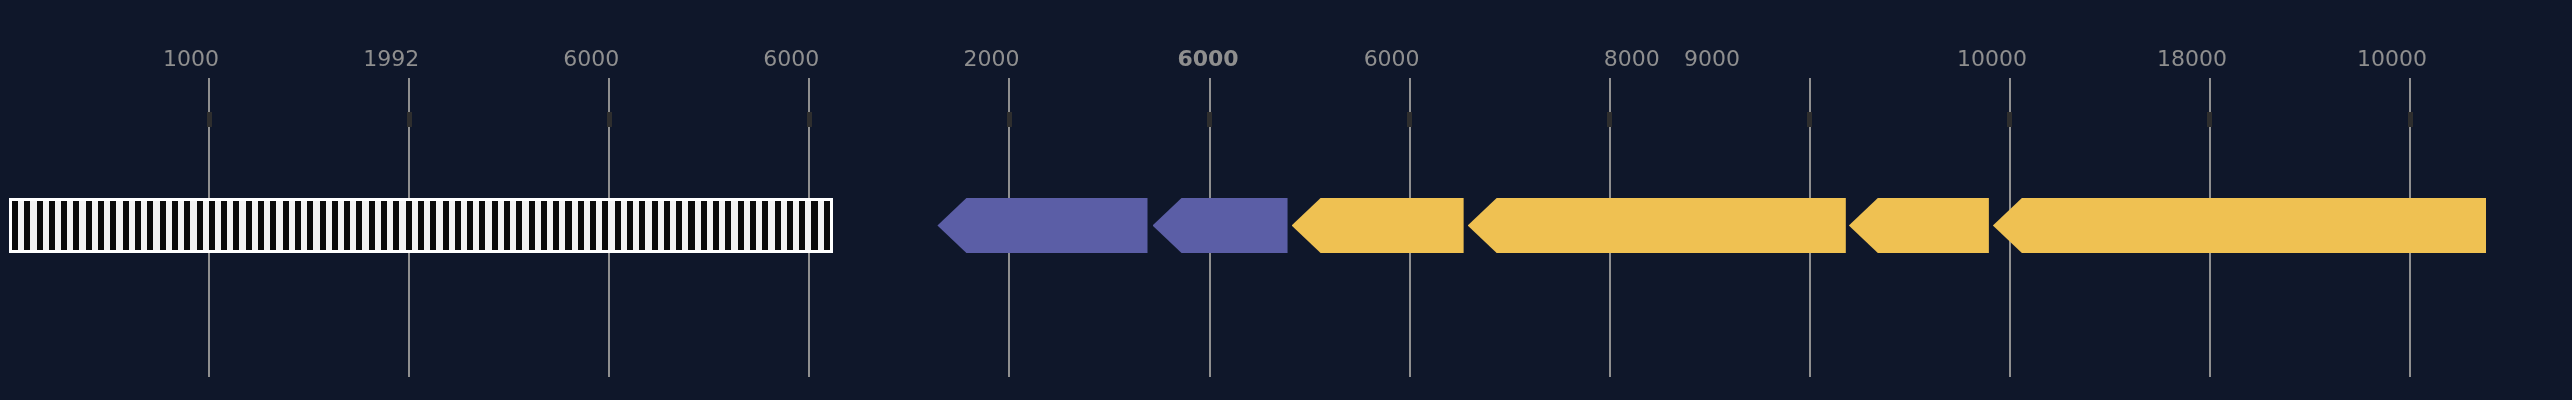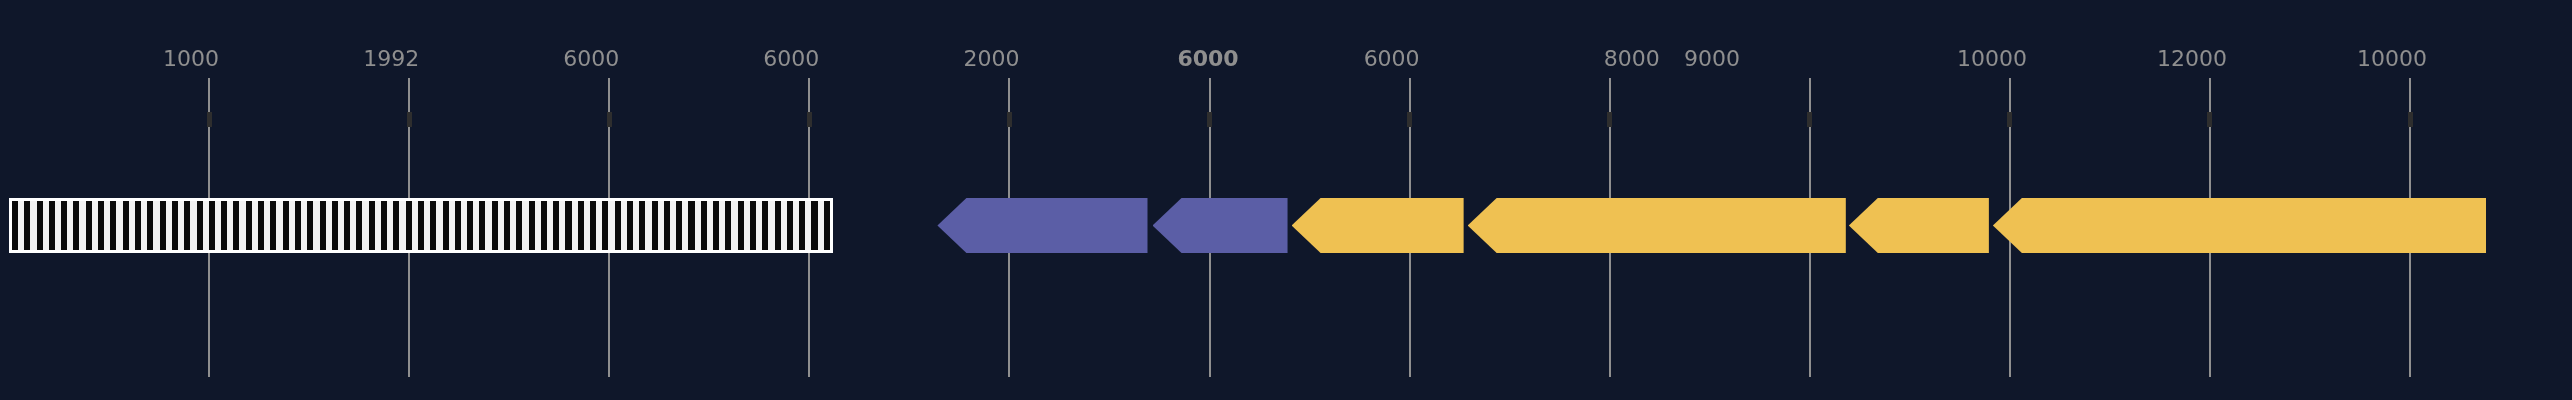--- a/index.html
+++ b/index.html
@@ -81,21 +81,21 @@
       <div class="tick-mark" style="left: 1607.22px; background: rgb(46, 46, 46);"></div>
       <div class="tick-label" style="left: 1609.72px; color: rgb(143, 143, 143); margin-left: 40px;">8000</div>
       <div class="gridline" style="left: 1808.81px; background: rgb(143, 143, 143);"></div>
       <div class="tick-mark" style="left: 1807.31px; background: rgb(46, 46, 46);"></div>
       <div class="tick-label" style="left: 1730px; color: rgb(143, 143, 143);">9000</div>
       <div class="gridline" style="left: 2008.9px; background: rgb(143, 143, 143);"></div>
       <div class="tick-mark" style="left: 2007.4px; background: rgb(46, 46, 46);"></div>
       <div class="tick-label" style="left: 2009.9px; color: rgb(143, 143, 143); text-align: right;">10000</div>
       <div class="gridline" style="left: 2208.99px; background: rgb(143, 143, 143);"></div>
       <div class="tick-mark" style="left: 2207.49px; background: rgb(46, 46, 46);"></div>
-      <div class="tick-label" style="left: 2209.99px; color: rgb(143, 143, 143);">12000</div>
+      <div class="tick-label" style="left: 2209.99px; color: rgb(143, 143, 143);">18000</div>
       <div class="gridline" style="left: 2409.08px; background: rgb(143, 143, 143);"></div>
       <div class="tick-mark" style="left: 2407.58px; background: rgb(46, 46, 46);"></div>
       <div class="tick-label" style="left: 2410.08px; color: rgb(143, 143, 143);">10000</div>
     </div>
   <div class="layer">
       <div class="feature box" style="left: 9px; width: 824.371px; border: 3px solid rgb(255, 255, 255); background: repeating-linear-gradient(90deg, rgb(10, 10, 10) 0px, rgb(10, 10, 10) 6px, rgb(242, 242, 242) 6px, rgb(242, 242, 242) 12.3px);"></div>
       <div class="feature arrow" style="left: 937.418px; width: 210.094px; background: rgb(91, 94, 166); clip-path: polygon(0px 50%, 29px 0px, 100% 0px, 100% 100%, 29px 100%);"></div>
       <div class="feature arrow" style="left: 1152.51px; width: 135.061px; background: rgb(91, 94, 166); clip-path: polygon(0px 50%, 29px 0px, 100% 0px, 100% 100%, 29px 100%);"></div>
       <div class="feature arrow" style="left: 1291.58px; width: 172.077px; background: rgb(239, 193, 82); clip-path: polygon(0px 50%, 29px 0px, 100% 0px, 100% 100%, 29px 100%);"></div>
       <div class="feature arrow" style="left: 1467.66px; width: 378.17px; background: rgb(239, 193, 82); clip-path: polygon(0px 50%, 29px 0px, 100% 0px, 100% 100%, 29px 100%);"></div>

